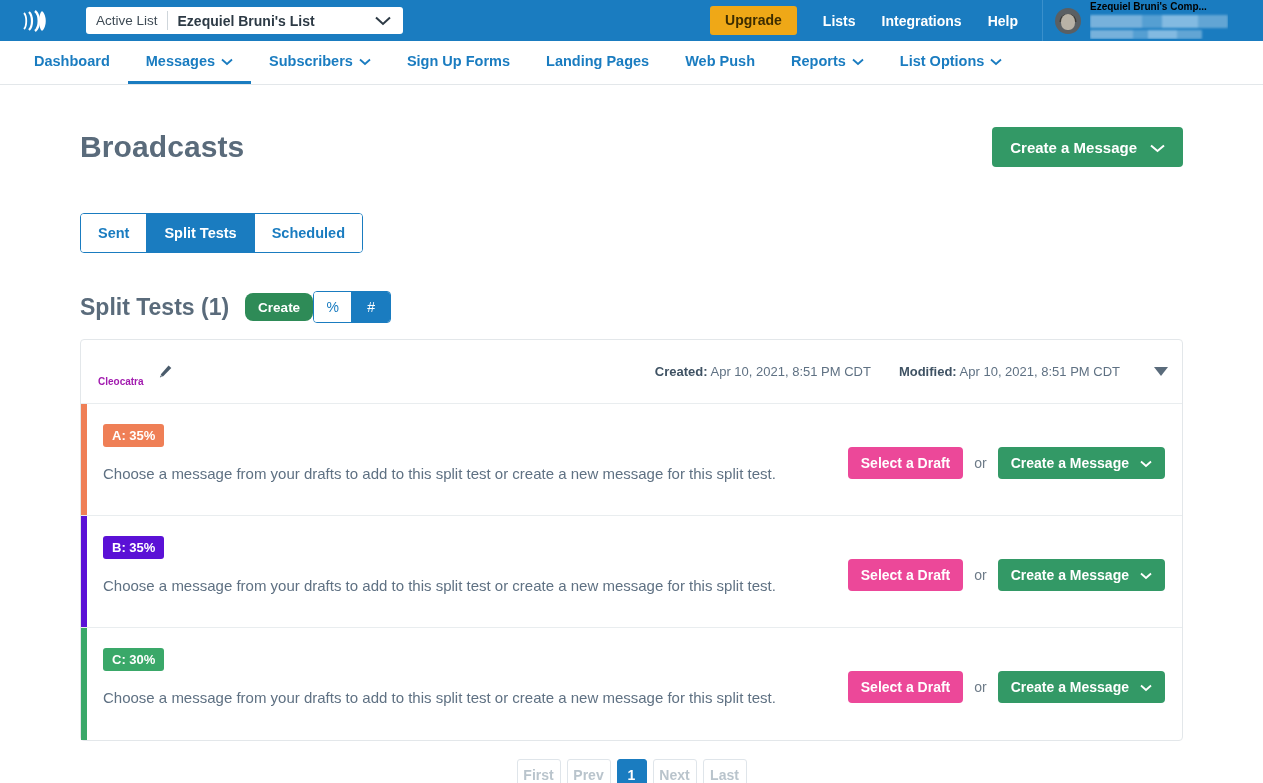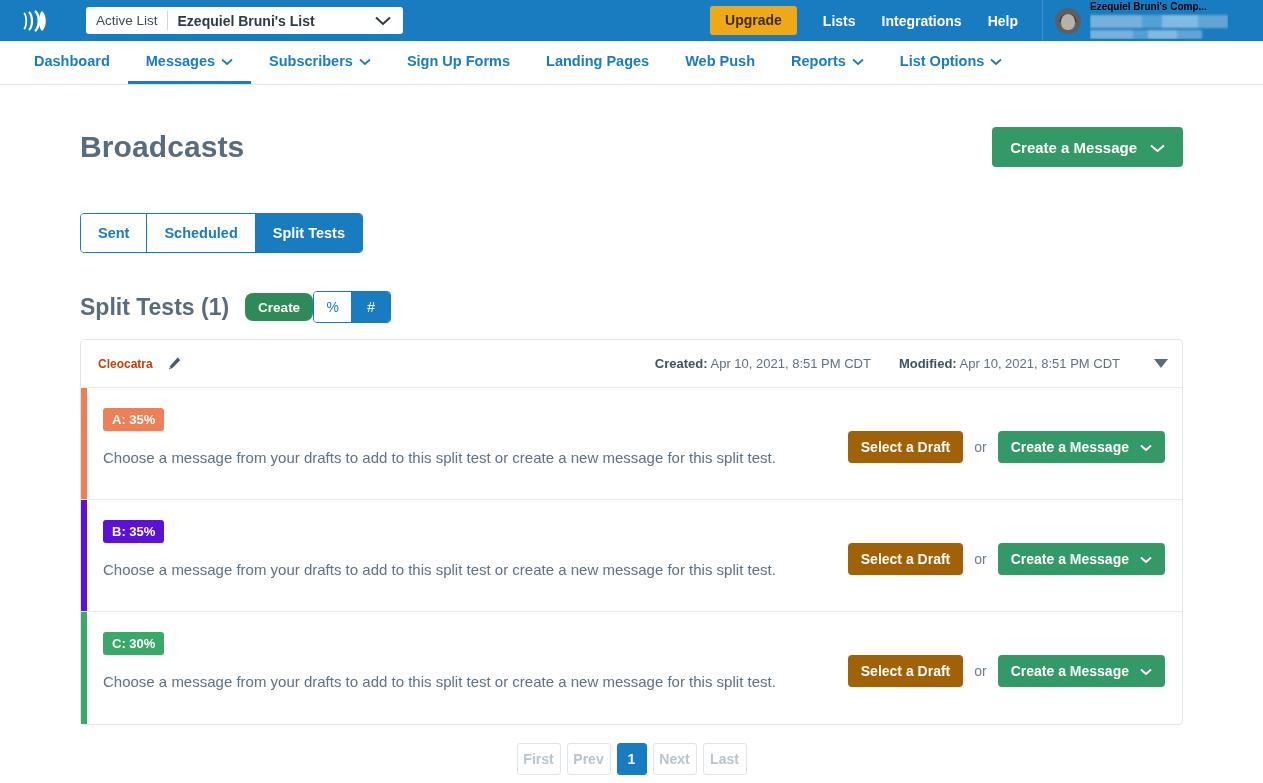--- a/index.html
+++ b/index.html
@@ -170,21 +170,21 @@
   
   .card {
     margin-top: 16px;
     border: 1px solid #e3e7ea; border-radius: 4px;
     background: #fff;
   }
   .card-head {
     display: flex; align-items: center; padding: 16px 14px 16px 17px;
     border-bottom: 1px solid #e9edef;
   }
-  .card-title { font-size: 12px; font-weight: bold; color: #c2410c; }
+  .card-title { font-size: 10px; font-weight: bold; color: #a21caf; margin-top: 20px; }
   .pencil { margin-left: 14px; cursor: pointer; display: inline-flex; }
   .meta { margin-left: auto; display: flex; align-items: center; gap: 28px; }
   .meta-item { font-size: 13px; color: #5f7183; white-space: nowrap; }
   .meta-item b { color: #3f5263; }
   .chev-down-tri {
     width: 0; height: 0; margin-left: 6px; cursor: pointer;
     border-left: 7px solid transparent; border-right: 7px solid transparent;
     border-top: 9px solid #5a6b7b;
   }
 
@@ -205,21 +205,21 @@
     padding: 4px 9px; border-radius: 3px;
   }
   .variant-desc {
     margin-top: 16px; font-size: 15px; color: #5f7183; line-height: 1.5;
   }
   .variant-actions {
     display: flex; align-items: center; gap: 11px;
     margin-left: auto; padding-top: 23px;
   }
   .btn-blue {
-    background: #a16207; color: #fff; border: none; border-radius: 4px;
+    background: #ec4899; color: #fff; border: none; border-radius: 4px;
     font-size: 14px; font-weight: bold; height: 32px; padding: 0 13px;
     cursor: pointer; font-family: "Liberation Sans", sans-serif;
   }
   .or-text { font-size: 14px; color: #6d7b88; }
   .btn-green-sm {
     background: #339966; color: #fff; border: none; border-radius: 4px;
     font-size: 14px; font-weight: bold; height: 32px; padding: 0 13px;
     cursor: pointer; display: inline-flex; align-items: center; gap: 11px;
     font-family: "Liberation Sans", sans-serif;
   }
@@ -341,22 +341,22 @@
         <svg width="15" height="9" viewBox="0 0 15 9">
             <path d="M1 1.5 L7.5 7 L14 1.5" stroke="#ffffff" stroke-width="2" fill="none"></path>
           </svg>
       </span>
     </button>
   </div>
 
   <div class="seg-wrap">
     <div class="seg">
       <button class="seg-btn">Sent</button>
+      <button class="seg-btn active">Split Tests</button>
       <button class="seg-btn">Scheduled</button>
-      <button class="seg-btn active">Split Tests</button>
     </div>
   </div>
 
   <div class="section-head">
     <div class="section-head-left">
       <h2 class="section-title">Split Tests (1)</h2>
       <button class="btn-create">Create</button>
     </div>
     <div class="unit-toggle">
       <button class="unit-btn">%</button>

